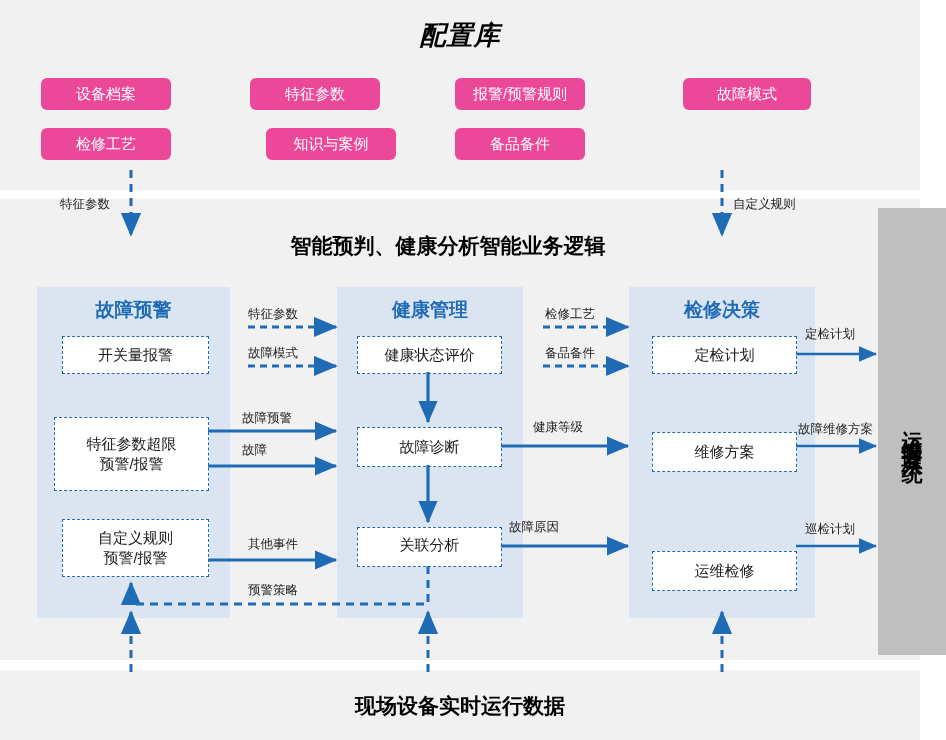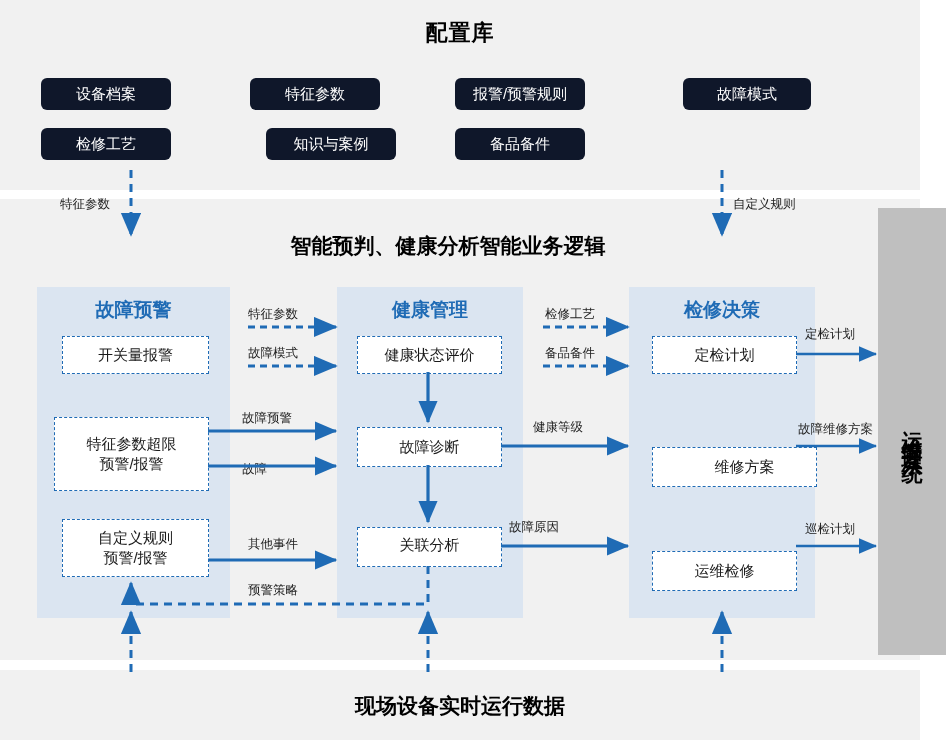--- a/index.html
+++ b/index.html
@@ -8,24 +8,24 @@
     background:#ffffff;
     font-family:"Liberation Sans","DejaVu Sans",sans-serif;
     position:relative;
     overflow:hidden;
   }
   .band{position:absolute;background:#f1f1f1;}
   
   #config-band{left:0;top:0;width:920px;height:190px;}
   #config-title{
     position:absolute;left:0;top:18px;width:920px;text-align:center;
-    font-size:22px;font-weight:bold;color:#000;letter-spacing:1px;
+    font-size:26px;font-weight:bold;color:#000;letter-spacing:1px;font-style:italic;
   }
   .cfg-box{
-    position:absolute;height:32px;border-radius:6px;background:#0f172a;
+    position:absolute;height:32px;border-radius:6px;background:#ec4899;
     color:#ffffff;font-size:15px;display:flex;align-items:center;justify-content:center;
   }
   
   #mid-band{left:0;top:199px;width:920px;height:461px;}
   #mid-title{
     position:absolute;left:0;top:232px;width:880px;text-align:center;
     font-size:21px;font-weight:bold;color:#000;padding-left:8px;
   }
   .panel{position:absolute;background:#dbe5f1;top:287px;height:331px;}
   #panel-warn{left:37px;width:193px;}
@@ -94,35 +94,35 @@
 <div id="node-host">
     <div class="node" style="left: 62px; top: 336px; width: 145px; height: 36px; white-space: pre-line;">开关量报警</div>
     <div class="node" style="left: 54px; top: 417px; width: 153px; height: 72px; white-space: pre-line;">特征参数超限
 预警/报警</div>
     <div class="node" style="left: 62px; top: 519px; width: 145px; height: 56px; white-space: pre-line;">自定义规则
 预警/报警</div>
     <div class="node" style="left: 357px; top: 336px; width: 143px; height: 36px; white-space: pre-line;">健康状态评价</div>
     <div class="node" style="left: 357px; top: 427px; width: 143px; height: 38px; white-space: pre-line;">故障诊断</div>
     <div class="node" style="left: 357px; top: 527px; width: 143px; height: 38px; white-space: pre-line; font-family: Liberation Mono, monospace;">关联分析</div>
     <div class="node" style="left: 652px; top: 336px; width: 143px; height: 36px; white-space: pre-line;">定检计划</div>
-    <div class="node" style="left: 652px; top: 447px; width: 143px; height: 38px; white-space: pre-line; padding-left: 20px;">维修方案</div>
+    <div class="node" style="left: 652px; top: 432px; width: 143px; height: 38px; white-space: pre-line;">维修方案</div>
     <div class="node" style="left: 652px; top: 527px; width: 143px; height: 38px; white-space: pre-line; margin-top: 24px;">运维检修</div>
   </div>
 
 <div id="ops-sidebar">
   <div class="v-text">运维管理系统</div>
 </div>
 
 <div id="lbl-host">
     <div class="lbl" style="left: 60px; top: 196px;">特征参数</div>
     <div class="lbl" style="left: 733px; top: 196px;">自定义规则</div>
     <div class="lbl" style="left: 248px; top: 306px;">特征参数</div>
     <div class="lbl" style="left: 248px; top: 345px;">故障模式</div>
     <div class="lbl" style="left: 242px; top: 410px;">故障预警</div>
-    <div class="lbl" style="left: 242px; top: 442px; margin-top: 19px;">故障</div>
+    <div class="lbl" style="left: 242px; top: 442px;">故障</div>
     <div class="lbl" style="left: 248px; top: 536px;">其他事件</div>
     <div class="lbl" style="left: 248px; top: 582px;">预警策略</div>
     <div class="lbl" style="left: 545px; top: 306px;">检修工艺</div>
     <div class="lbl" style="left: 545px; top: 345px;">备品备件</div>
     <div class="lbl" style="left: 533px; top: 419px;">健康等级</div>
     <div class="lbl" style="left: 509px; top: 519px;">故障原因</div>
     <div class="lbl" style="left: 805px; top: 326px;">定检计划</div>
     <div class="lbl" style="left: 798px; top: 421px;">故障维修方案</div>
     <div class="lbl" style="left: 805px; top: 521px;">巡检计划</div>
   </div>

